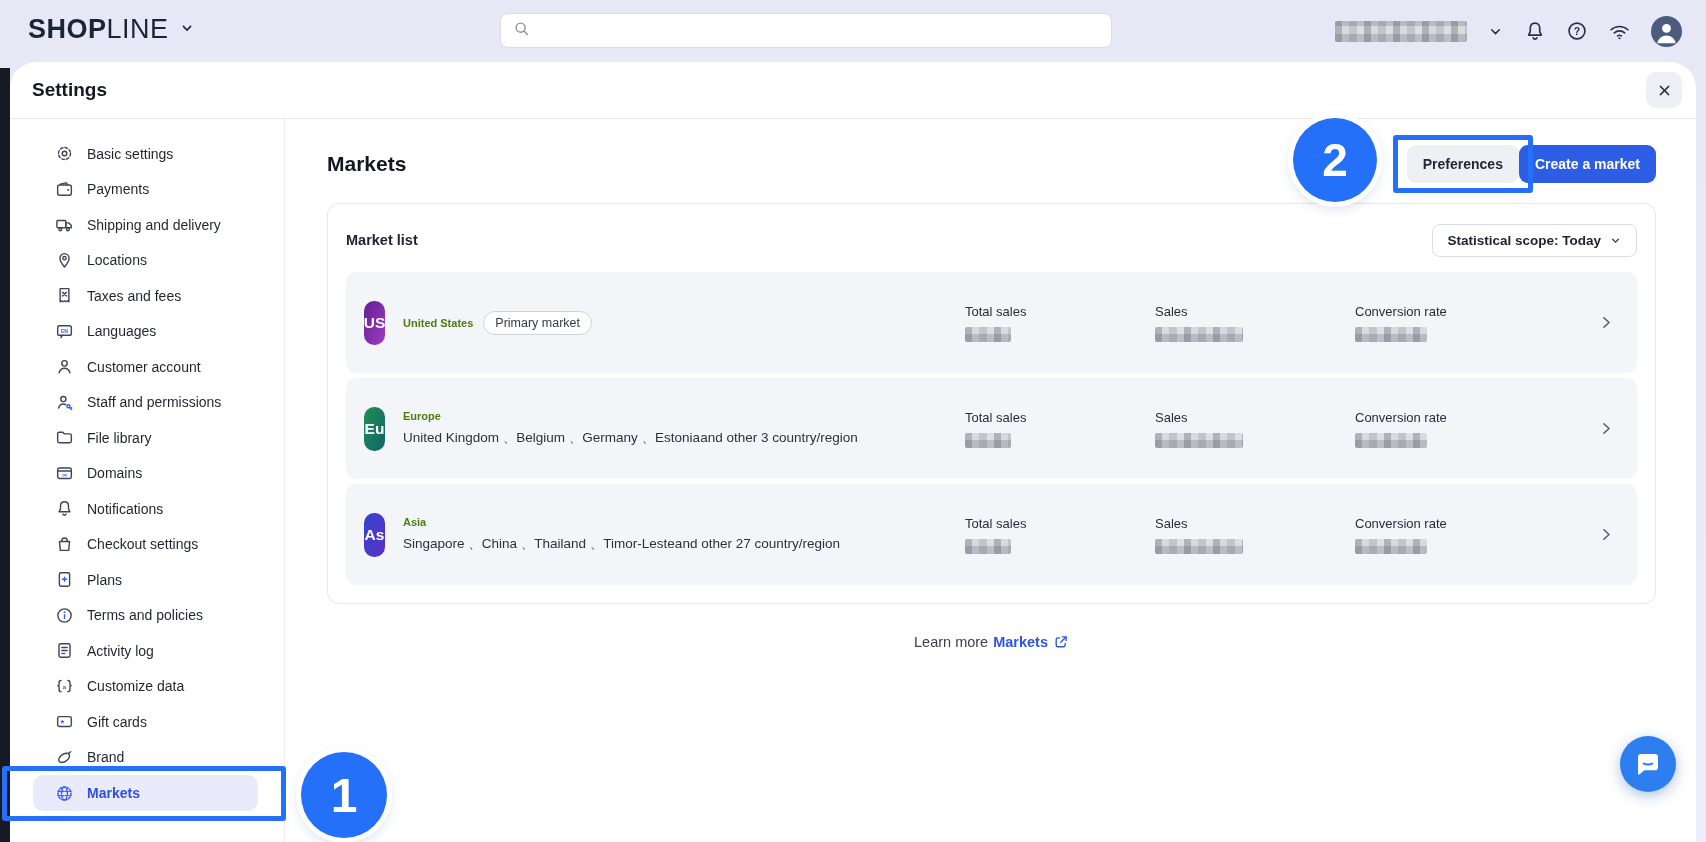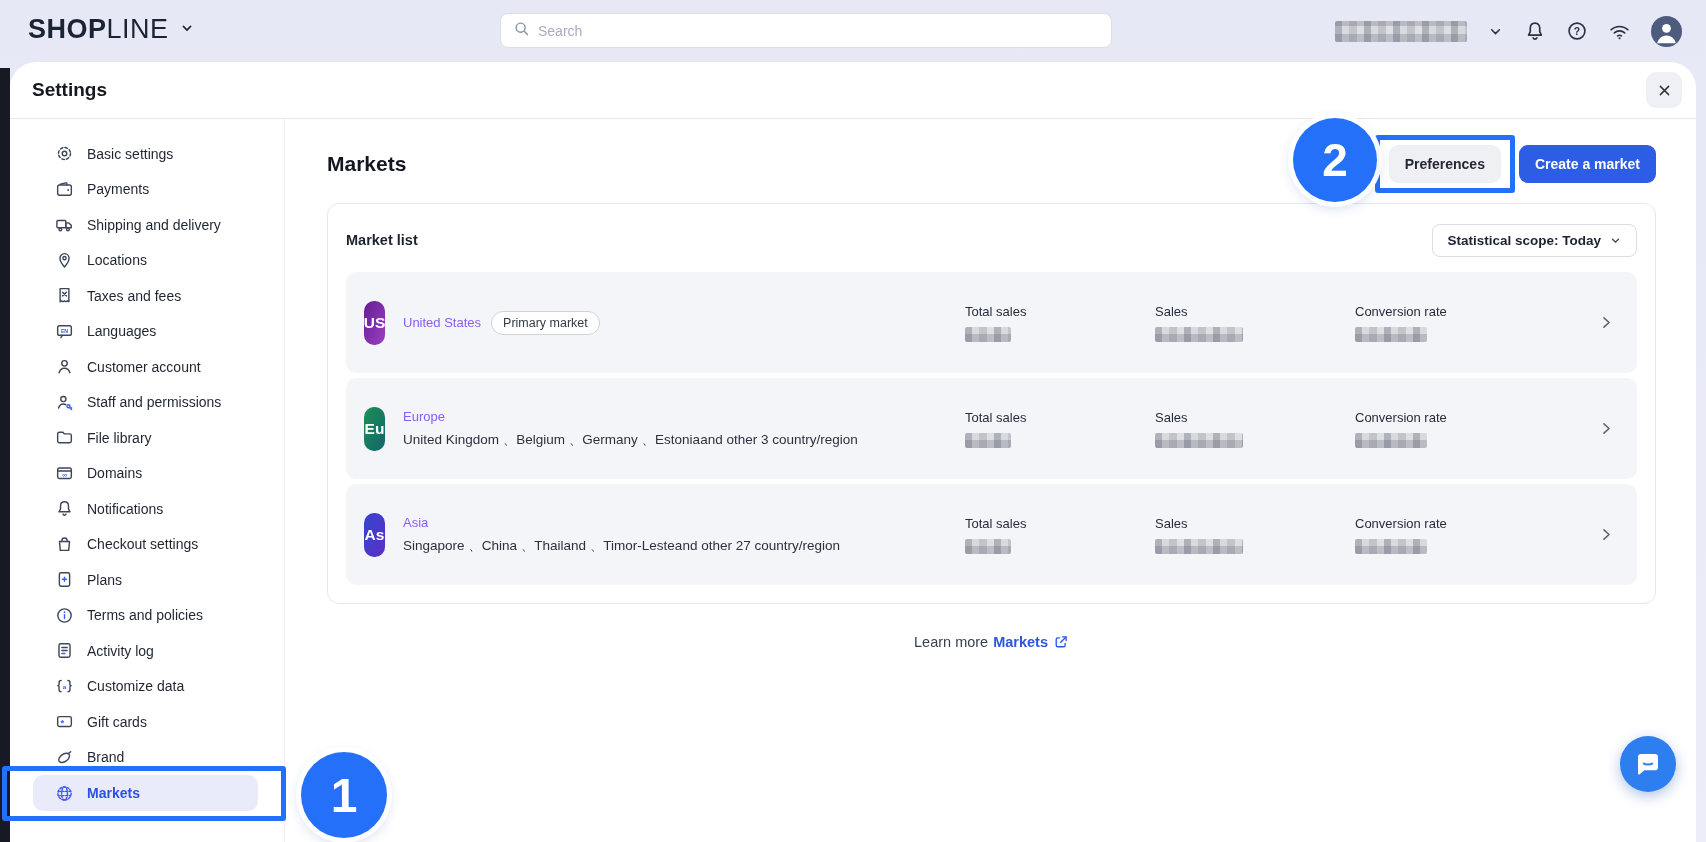--- a/index.html
+++ b/index.html
@@ -35,39 +35,39 @@
   .panel-body { display:flex; height:calc(100% - 57px); }
   
   .sidebar { width:275px; border-right:1px solid #ececf2; padding-top:17px; flex:none;padding-left:15px; }
   .side-item { height:35.5px; display:flex; align-items:center; gap:13px; padding-left:30px; font-size:14px; color:#1f2531; cursor:pointer; }
   .side-item .si-icon { width:19px; height:19px; display:flex; align-items:center; justify-content:center; }
   .side-item.active { margin:0 26px 0 8px; padding-left:22px; height:36px; border-radius:10px; background:#e9ebfb; color:#2d50e0; font-weight:600; }
   
   .content { flex:1; padding:20px 40px 0 42px; min-width:0; }
   .content-head { height:50px; display:flex; align-items:center; justify-content:space-between; }
   .page-h1 { font-size:21px; font-weight:700; color:#121722; }
-  .head-actions { display:flex; align-items:flex-start; gap:18px; }
+  .head-actions { display:flex; align-items:flex-start; }
   .btn { height:38px; border:none; border-radius:9px; font-size:14px; font-weight:600; font-family:inherit; cursor:pointer; padding:0 16px; }
   .btn-secondary { background:#eef0f4; color:#222836; }
   .btn-primary { background:#2d5de4; color:#fff; }
   .annot-wrap { position:relative; display:inline-flex; }
   .annot-wrap::before { content:""; position:absolute; inset:-10px -14px; border:5px solid #2470f8; border-radius:3px; pointer-events:none; }
   
   .card { margin-top:14px; border:1px solid #e5e7ee; border-radius:12px; padding:18px; }
   .card-head { height:36px; display:flex; align-items:center; justify-content:space-between;gap:16px; }
   .card-title { font-size:14.5px; font-weight:600; color:#1c2230; }
   .scope-btn { display:flex; align-items:center; gap:8px; border:1px solid #d9dce4; background:#fff; border-radius:8px;
     padding:8px 14px; font-size:13.5px; font-weight:600; color:#1c2230; cursor:pointer; font-family:inherit; }
   .rows { margin-top:14px; display:flex; flex-direction:column; gap:5px; }
   .mrow { background:#f4f5f9; border-radius:10px; height:101px; display:flex; align-items:center; padding:0 22px 0 18px; cursor:pointer; }
   .mbadge { width:21px; height:44px; border-radius:10px; color:#fff; font-weight:700; font-size:15.5px;
     display:flex; align-items:center; justify-content:center; margin-right:18px; flex:none; }
   .mname-block { flex:1; min-width:0; }
   .mname-line { display:flex; align-items:center; }
-  .mname { font-size:13px; font-weight:400; color:#8b5cf6; }
+  .mname { font-size:11px; font-weight:700; color:#4d7c0f; }
   .mtag { margin-left:10px; border:1px solid #cfd3db; background:#fefefe; border-radius:999px; padding:4px 11px; font-size:12.5px; color:#343b48; }
   .mdesc { margin-top:7px; font-size:13.5px; color:#2b313d; }
   .mstats { display:flex; margin-right:12px; flex:none; }
   .mstat { display:flex; flex-direction:column; }
   .mstat .s-label { font-size:13px; color:#262d3a; }
   .mstat .s-val { margin-top:8px; height:15px; }
   .mstat:nth-child(1) { width:190px; }
   .mstat:nth-child(2) { width:200px; }
   .mstat:nth-child(3) { width:215px; }
   .mchevron { margin-left:16px; flex:none; display:flex; }
@@ -98,21 +98,20 @@
         </svg>
     </span>
   </div>
   <div class="search-box">
     <span>
       <svg width="17" height="17" viewBox="0 0 20 20" fill="none" stroke="#8b92a3" stroke-width="1.7" stroke-linecap="round">
           <circle cx="9" cy="9" r="5.3"></circle>
           <line x1="13.2" y1="13.2" x2="17" y2="17"></line>
         </svg>
     </span>
-    <input type="text" placeholder="Search" style="">
   </div>
   <div class="top-right">
     <div class="pixel-blur acct-blur"></div>
     <span class="icon-btn">
       <svg width="17" height="17" viewBox="0 0 20 20" fill="none" stroke="#2a3140" stroke-width="1.8" stroke-linecap="round">
           <polyline points="5.5,8 10,12.5 14.5,8"></polyline>
         </svg>
     </span>
     <span class="icon-btn">
       <svg width="22" height="22" viewBox="0 0 20 20" fill="none" stroke="#2a3140" stroke-width="1.5" stroke-linecap="round" stroke-linejoin="round">

